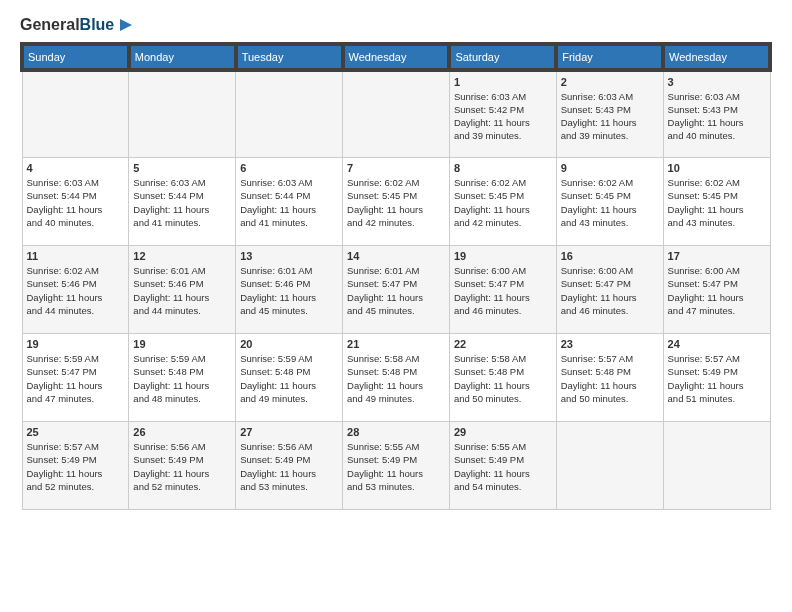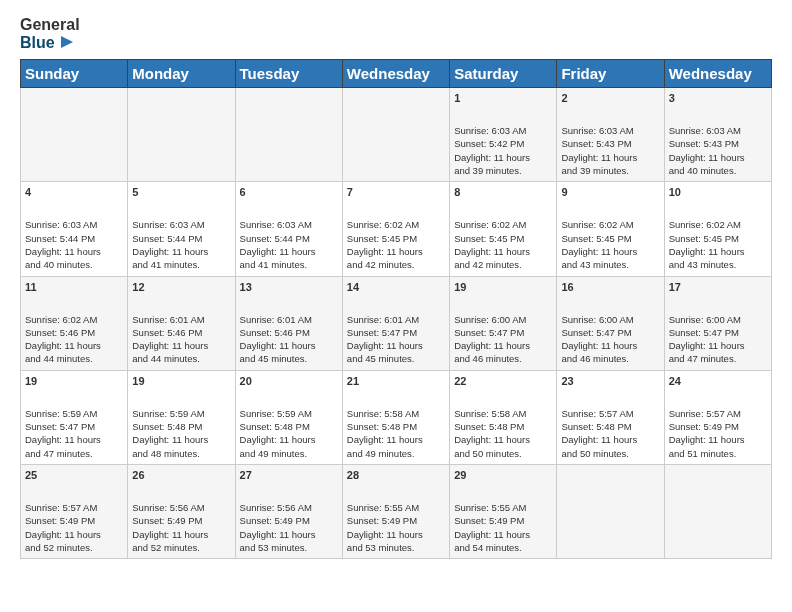--- a/index.html
+++ b/index.html
@@ -42,23 +42,23 @@
     table {
       width: 100%;
       border-collapse: collapse;
       font-size: 10px;
     }
     thead tr th {
       background-color: #2e75b6;
       color: #fff;
       padding: 5px 4px;
       text-align: left;
-      font-size: 15px;
-      font-weight: bold;
-      border: 1px solid #404040;
+      font-size: 11px;
+      font-weight: normal;
+      border: 4px solid #404040;
     }
     tbody tr td {
       border: 1px solid #ccc;
       vertical-align: top;
       padding: 4px 4px;
       font-size: 9.5px;
       color: #333;
       width: calc(100% / 7);
       height: 88px;
     }
@@ -69,30 +69,29 @@
       background-color: #fff;
     }
     .day-num {
       font-weight: bold;
       font-size: 11px;
       margin-bottom: 2px;
       display: block;
     }
     .cell-content {
       line-height: 1.4;
-      margin-top: 20px;
     }
   </style>
 </head>
 <body>
 <div class="page">
 
   <div class="header">
     <div class="logo">
-    <div style="display:flex;flex-direction:column;line-height:1.1;text-align:center;">
+    <div style="display:flex;flex-direction:row;line-height:1.1;text-align:center;">
       <span style="font-size:16px;font-weight:bold;color:#333;">General</span>
       <span style="font-size:16px;font-weight:bold;color:#0c4a6e;display:flex;align-items:center;gap:2px;">Blue<svg width="16" height="16" viewBox="0 0 16 16">
               <polygon points="4,2 16,8 4,14" fill="#2e75b6"></polygon>
             </svg></span>
     </div>
   </div>
     <div class="title-block">
       <div class="main-title"></div>
       <div class="subtitle"></div>
     </div>

